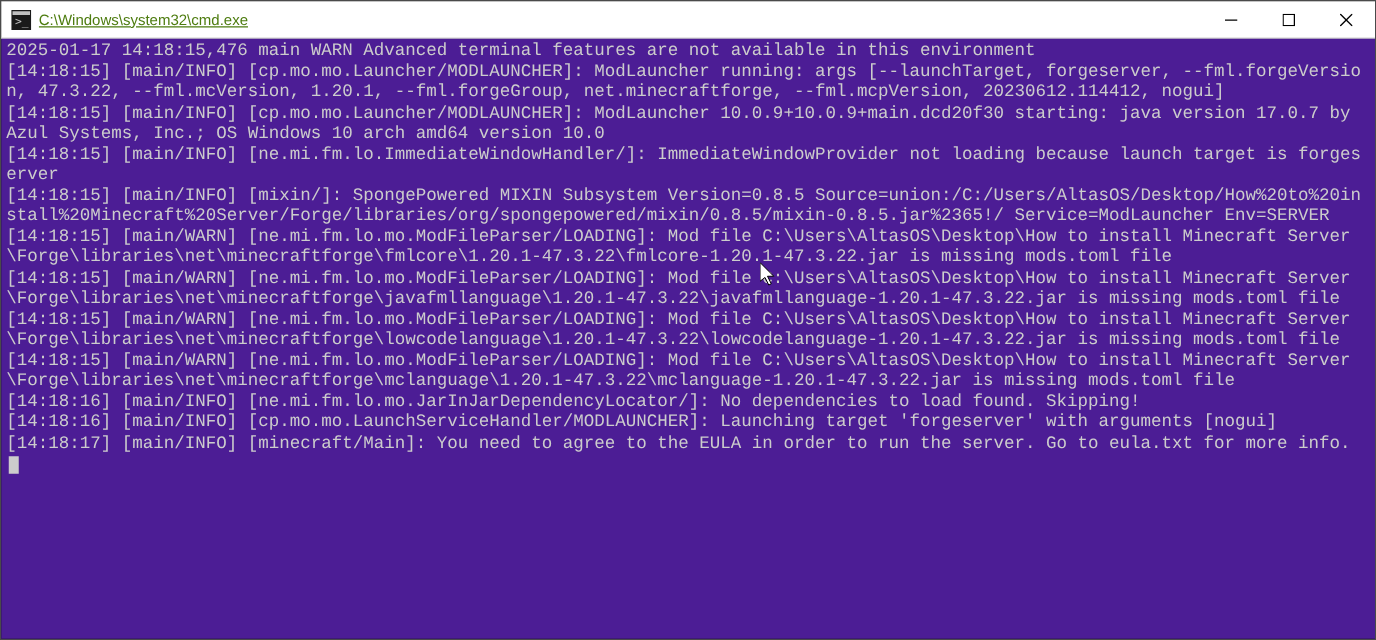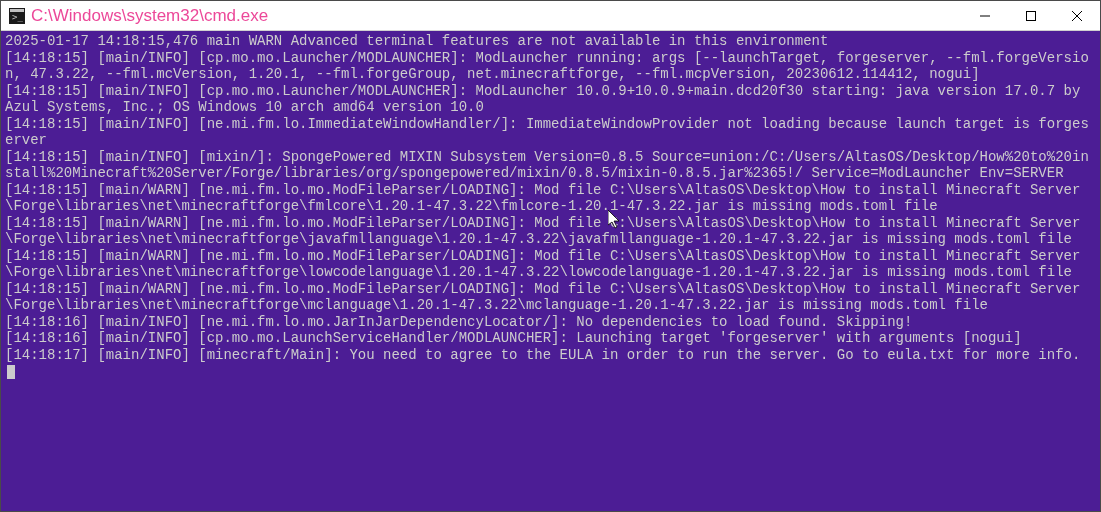--- a/index.html
+++ b/index.html
@@ -27,25 +27,26 @@
       flex-shrink: 0;
     }
     .titlebar-icon {
       width: 16px;
       height: 16px;
       margin-left: 8px;
       margin-right: 6px;
       flex-shrink: 0;
     }
     .titlebar-title {
-      font-size: 17px;
-      color: #ec4899;
+      font-size: 12px;
+      color: #4d7c0f;
       flex: 1;
       white-space: nowrap;
       overflow: hidden;
+      text-decoration: underline;
     }
     .win-controls {
       display: flex;
       height: 100%;
     }
     .win-btn {
       width: 46px;
       height: 100%;
       display: flex;
       align-items: center;

